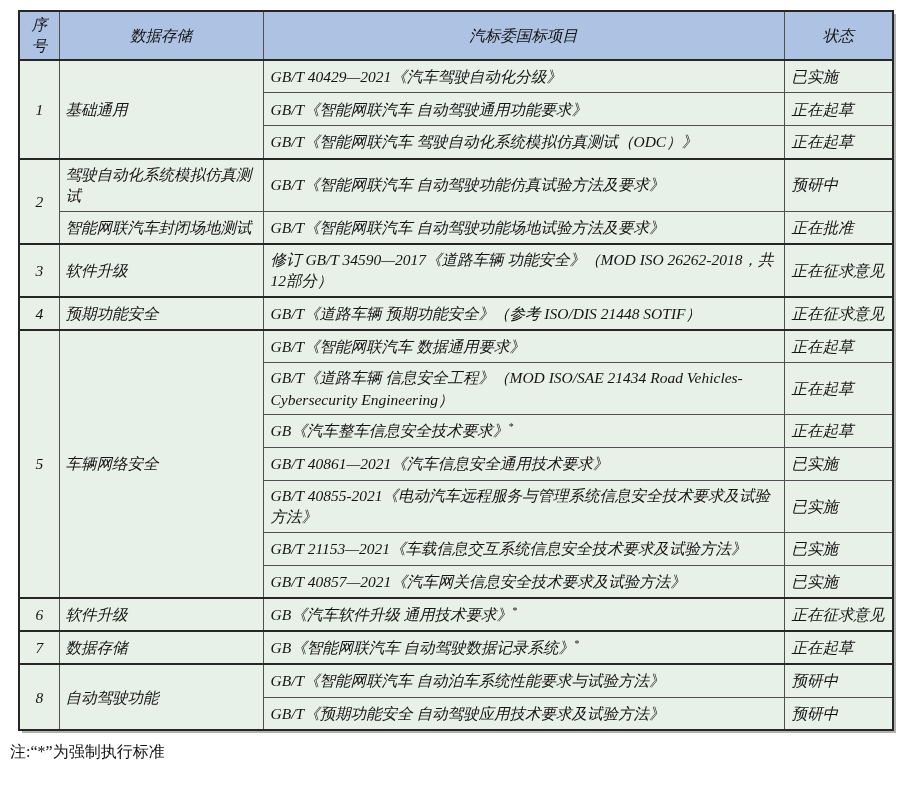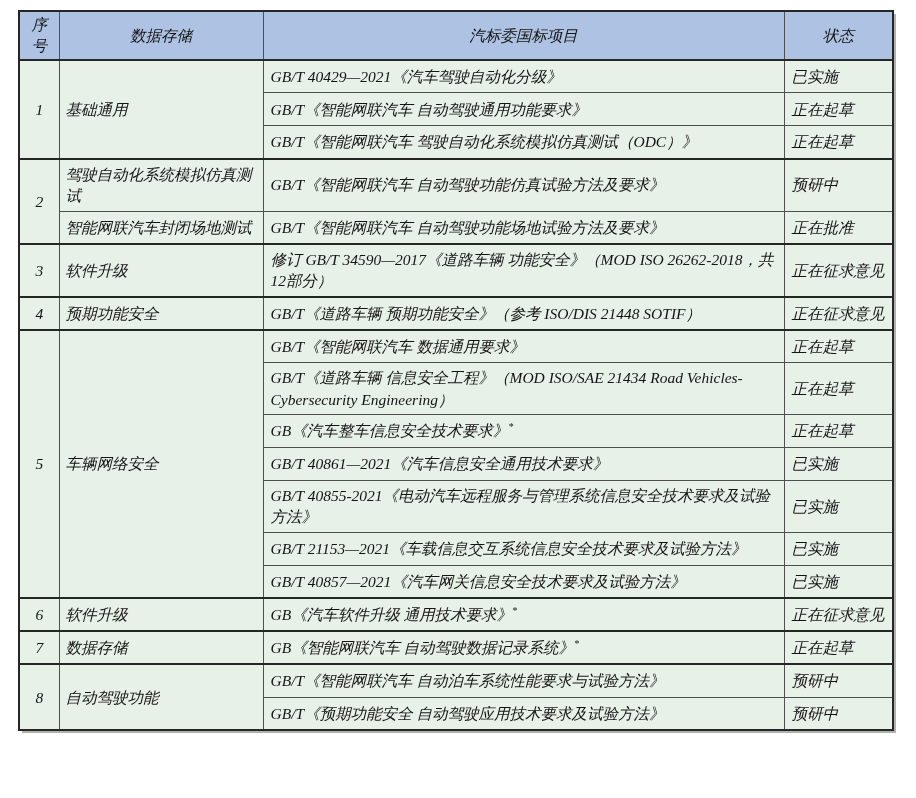--- a/index.html
+++ b/index.html
@@ -180,14 +180,15 @@
         <td class="proj"><span>GB/T《智能网联汽车 自动泊车系统性能要求与试验方法》</span></td>
         <td class="status">预研中</td>
       </tr>
       <tr>
         <td class="proj"><span>GB/T《预期功能安全 自动驾驶应用技术要求及试验方法》</span></td>
         <td class="status">预研中</td>
       </tr>
     </tbody>
   </table>
 
+  <div class="note">注:“*”为强制执行标准</div>
 
 </div>
 
 </body></html>

